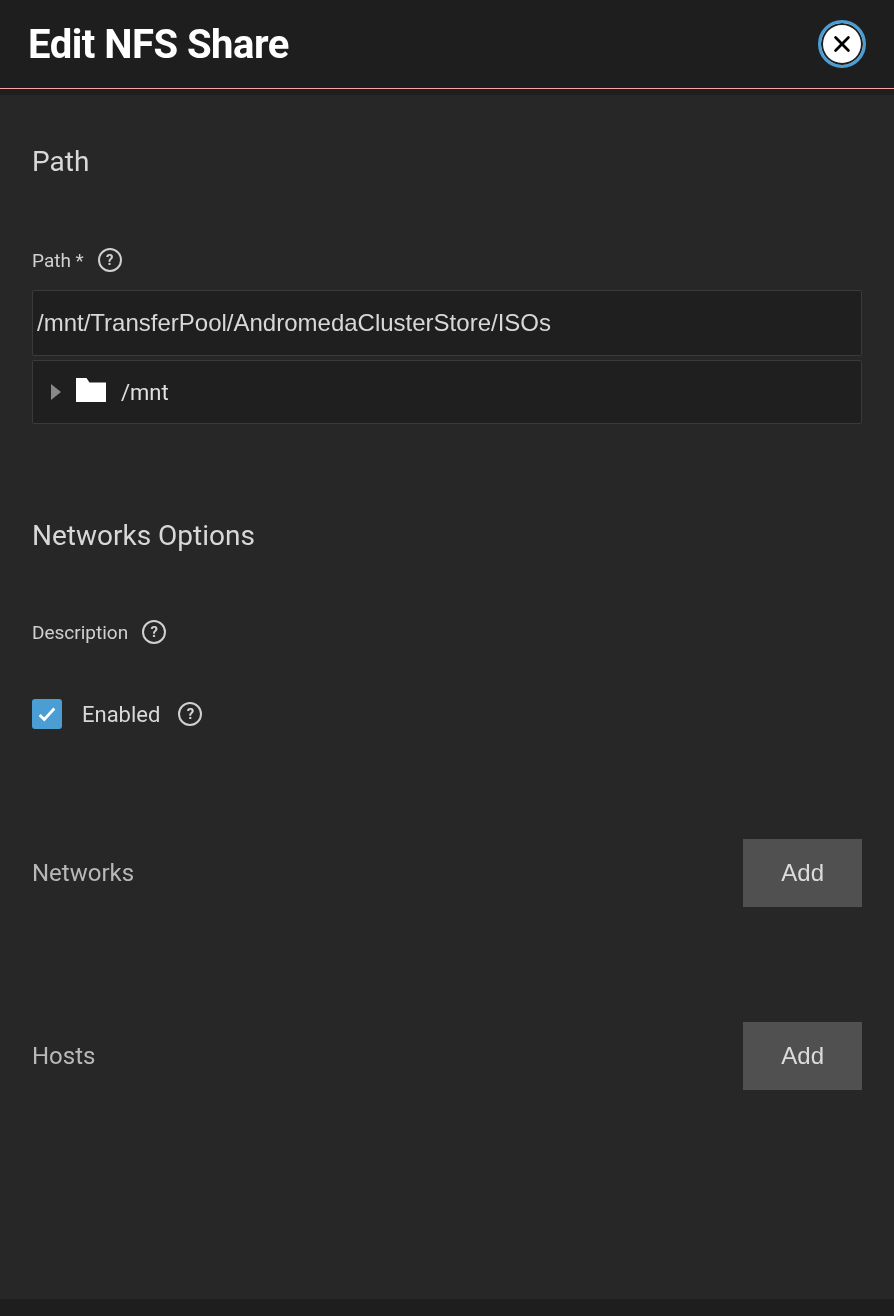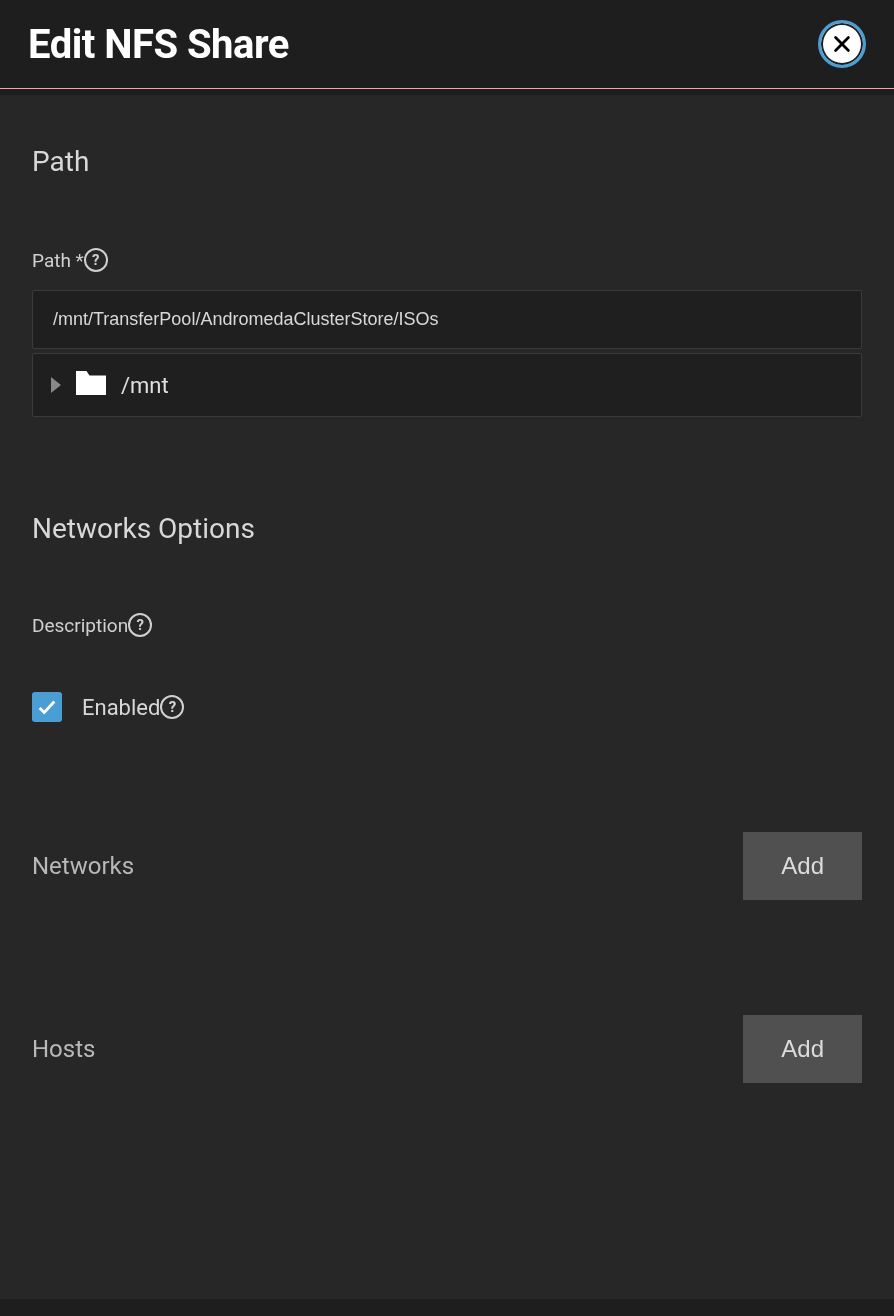--- a/index.html
+++ b/index.html
@@ -54,41 +54,42 @@
     font-size: 28px;
     font-weight: 400;
     color: #d8d8d8;
     margin-bottom: 68px;
   }
   .field-label {
     font-size: 19px;
     color: #d0d0d0;
     display: flex;
     align-items: center;
+    gap: 14px;
     margin-bottom: 18px;
   }
   .help-circle {
     width: 24px;
     height: 24px;
     border: 2px solid #d0d0d0;
     border-radius: 50%;
     display: inline-flex;
     align-items: center;
     justify-content: center;
     font-size: 15px;
     font-weight: 700;
     cursor: pointer;
   }
   .text-input {
     width: 100%;
     background: #1f1f1f;
     border: 1px solid #3a3a3a;
     color: #d8d8d8;
-    font-size: 18px;
-    padding: 18px 20px;
+    font-size: 24px;
+    padding: 18px 4px;
     border-radius: 2px;
     outline: none;
   }
   .text-input-wrap {
     position: relative;
   }
   .clear-btn {
     position: absolute;
     right: 18px;
     top: 50%;
@@ -134,21 +135,21 @@
     width: 30px;
     height: 30px;
     background: #4a9ed4;
     border-radius: 3px;
     display: flex;
     align-items: center;
     justify-content: center;
     cursor: pointer;
   }
   .checkbox svg { width: 22px; height: 22px; stroke: #fff; stroke-width: 3; fill: none; }
-  .cb-label { font-size: 22px; color: #d8d8d8; display:flex; align-items:center; }
+  .cb-label { font-size: 22px; color: #d8d8d8; display:flex; align-items:center; gap:18px;}
   .list-header {
     display: flex;
     justify-content: space-between;
     align-items: center;
     margin-top: 110px;
   }
   .list-header2 {
     display: flex;
     justify-content: space-between;
     align-items: center;

